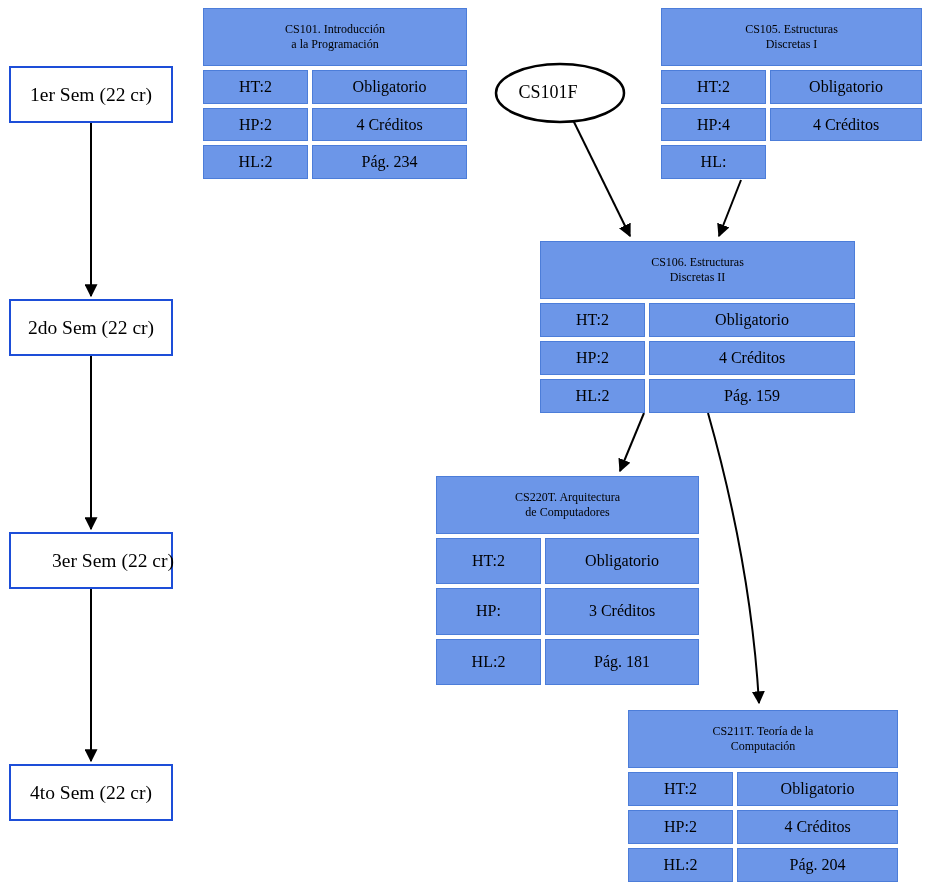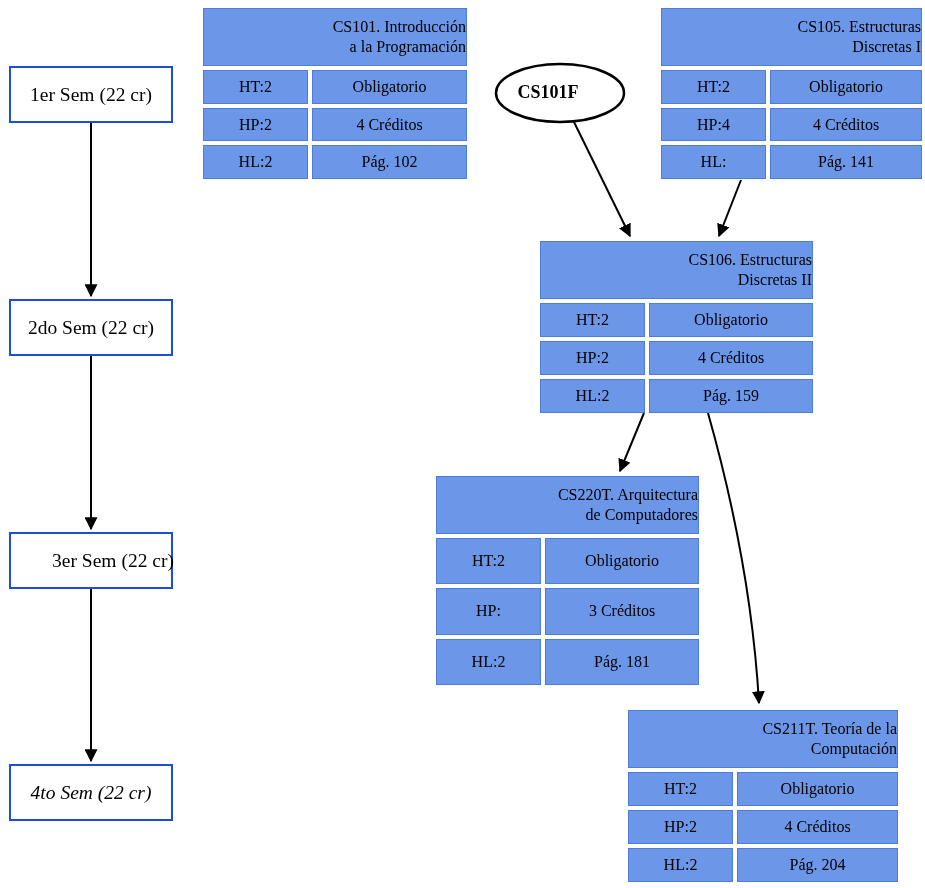--- a/index.html
+++ b/index.html
@@ -29,40 +29,40 @@
     border: 2px solid #1d4ed8;
     display: flex;
     align-items: center;
     justify-content: center;
     font-size: 19.5px;
     white-space: nowrap;
   }
   .sem-1 { top: 66px; }
   .sem-2 { top: 299px; }
   .sem-3 { top: 532px; padding-left: 44px; }
-  .sem-4 { top: 764px; font-style: italic; }
+  .sem-4 { top: 764px; }
 
   
   .course {
     position: absolute;
     display: flex;
     flex-direction: column;
     gap: 4px;
     box-sizing: border-box;
   }
   .c-title {
     height: 58px;
     background: #6c96e8;
     border: 1px solid #4c7dd9;
     box-sizing: border-box;
     display: flex;
     flex-direction: column;
-    align-items: flex-end;
+    align-items: center;
     justify-content: center;
-    font-size: 16px;
+    font-size: 12px;
     line-height: 1.22;
     text-align: center;
   }
   .c-row {
     flex: 1;
     display: flex;
     gap: 4px;
     min-height: 0;
   }
   .c-cell {
@@ -73,33 +73,32 @@
     align-items: center;
     justify-content: center;
     font-size: 16px;
     white-space: nowrap;
   }
   .c-left { width: 105px; }
   .c-right { flex: 1; }
 
   .course-cs101  { left: 203px; top: 8px;   width: 264px; height: 171px; }
   .course-cs105  { left: 653px; top: 8px;   width: 269px; height: 171px; padding-left: 8px; }
-  .course-cs106  { left: 540px; top: 241px; width: 273px; height: 172px; }
+  .course-cs106  { left: 540px; top: 241px; width: 315px; height: 172px; }
   .course-cs220t { left: 436px; top: 476px; width: 263px; height: 209px; }
   .course-cs211t { left: 628px; top: 710px; width: 270px; height: 172px; }
 
   
   .ellipse-label {
     position: absolute;
     left: 496px;
     top: 82px;
     width: 104px;
     text-align: center;
     font-size: 18px;
-    font-weight: bold;
   }
 </style>
 </head>
 <body>
 
 <div class="canvas">
 
   <svg class="edge-layer" width="925" height="888" viewBox="0 0 925 888">
     <defs>
       <marker id="arrow" viewBox="0 0 10 10" refX="9" refY="5" markerWidth="6.5" markerHeight="6.5" orient="auto-start-reverse">
@@ -142,40 +141,39 @@
     <div class="c-row">
       <div class="c-cell c-left">HT:2</div>
       <div class="c-cell c-right">Obligatorio</div>
     </div>
     <div class="c-row">
       <div class="c-cell c-left">HP:2</div>
       <div class="c-cell c-right">4 Créditos</div>
     </div>
     <div class="c-row">
       <div class="c-cell c-left">HL:2</div>
-      <div class="c-cell c-right">Pág. 102</div>
+      <div class="c-cell c-right">Pág. 234</div>
     </div>
   </div>
 
   <div class="course course-cs105">
     <div class="c-title">
       <span>CS105. Estructuras</span>
       <span>Discretas I</span>
     </div>
     <div class="c-row">
       <div class="c-cell c-left">HT:2</div>
       <div class="c-cell c-right">Obligatorio</div>
     </div>
     <div class="c-row">
       <div class="c-cell c-left">HP:4</div>
       <div class="c-cell c-right">4 Créditos</div>
     </div>
     <div class="c-row">
       <div class="c-cell c-left">HL:</div>
-      <div class="c-cell c-right">Pág. 141</div>
     </div>
   </div>
 
   <div class="course course-cs106">
     <div class="c-title">
       <span>CS106. Estructuras</span>
       <span>Discretas II</span>
     </div>
     <div class="c-row">
       <div class="c-cell c-left">HT:2</div>

